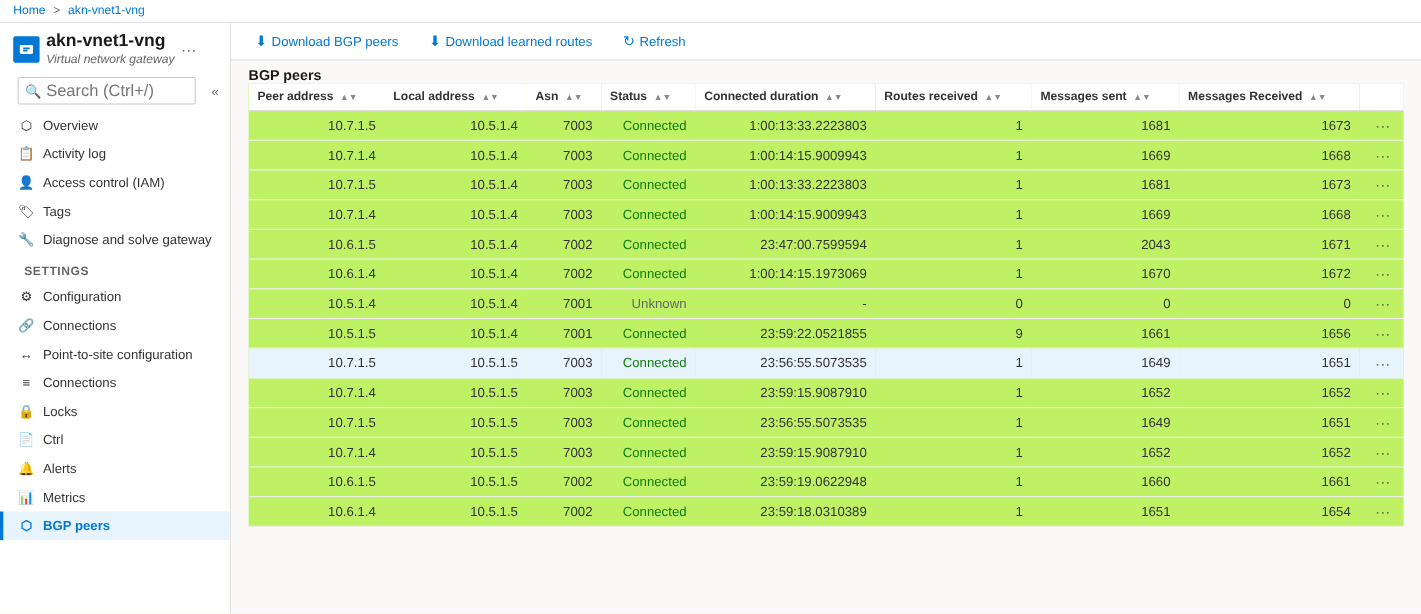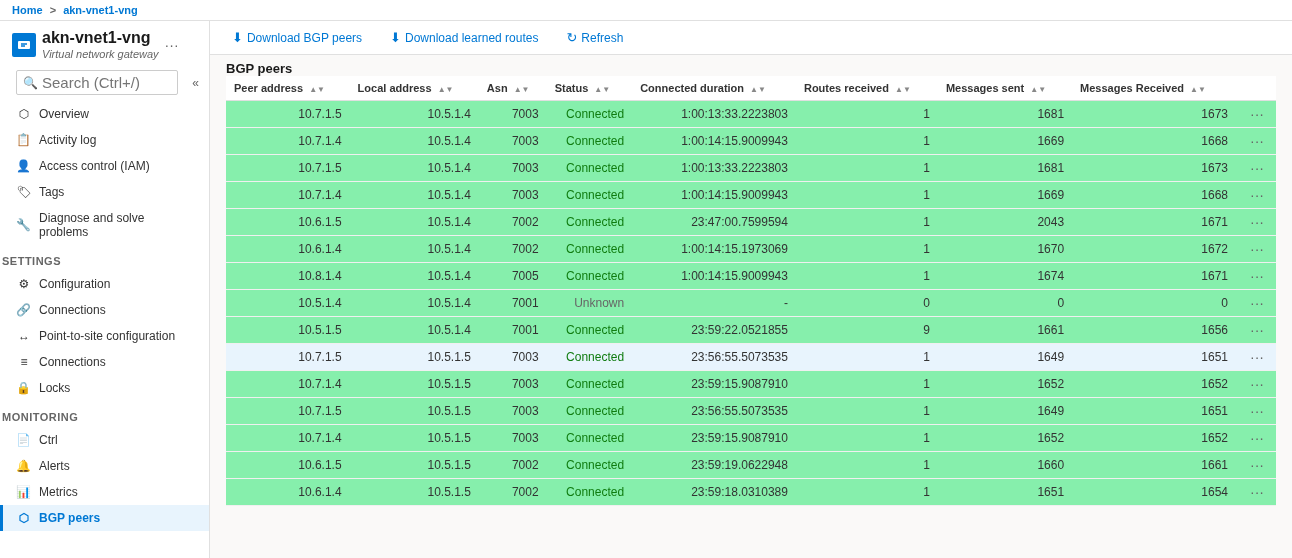--- a/index.html
+++ b/index.html
@@ -1,18 +1,18 @@
 <!DOCTYPE html>
 <html><head>
   <meta charset="utf-8">
   <style>
     * { box-sizing: border-box; margin: 0; padding: 0; }
     body { font-family: 'Segoe UI', Arial, sans-serif; font-size: 12px; color: #333; background: #fff; display: flex; flex-direction: column; height: 558px; overflow: hidden; }
 
-    .top-bar { background: #fff; border-bottom: 1px solid #e0e0e0; padding: 4px 12px; font-size: 11px; color: #0078d4; font-weight: bold; }
+    .top-bar { background: #fff; border-bottom: 1px solid #e0e0e0; padding: 4px 12px; font-size: 11px; color: #0078d4; }
     .top-bar a { color: #0078d4; text-decoration: none; }
     .top-bar span { color: #666; margin: 0 4px; }
 
     .main-layout { display: flex; flex: 1; overflow: hidden; }
 
     
     .sidebar { width: 210px; background: #fff; border-right: 1px solid #e0e0e0; display: flex; flex-direction: column; overflow-y: auto; flex-shrink: 0; }
     .sidebar-header { padding: 8px 12px 4px; }
     .sidebar-title { font-size: 16px; font-weight: 600; color: #1a1a1a; }
     .sidebar-subtitle { font-size: 11px; color: #666; margin-top: 1px; font-style: italic; }
@@ -22,34 +22,34 @@
     .more-icon { cursor: pointer; color: #666; font-size: 14px; }
 
     .search-box { margin: 6px 10px; display: flex; align-items: center; border: 1px solid #ccc; border-radius: 2px; padding: 3px 6px; gap: 4px; }
     .search-box input { border: none; outline: none; font-size: 15px; width: 100%; color: #333; }
 
     .collapse-btn { background: none; border: none; cursor: pointer; color: #666; font-size: 12px; padding: 2px 4px; }
 
     .sidebar-nav { flex: 1; overflow-y: auto; }
     .nav-item { display: flex; align-items: center; gap: 8px; padding: 6px 14px; cursor: pointer; font-size: 12px; color: #333; border-left: 3px solid transparent; }
     .nav-item.active { background: #e8f4fd; border-left-color: #0078d4; font-weight: 600; color: #0078d4; }
-    .nav-section-header { padding: 10px 2px 4px; font-size: 11px; font-weight: 600; color: #666; text-transform: uppercase; letter-spacing: 0.5px; }
+    .nav-section-header { padding: 10px 22px 4px; font-size: 11px; font-weight: 600; color: #666; text-transform: uppercase; letter-spacing: 0.5px; }
     .nav-icon { width: 14px; height: 14px; display: inline-flex; align-items: center; justify-content: center; flex-shrink: 0; }
 
     
     .content { flex: 1; display: flex; flex-direction: column; overflow: hidden; background: #faf9f8; }
 
     .toolbar { background: #fff; padding: 6px 16px; border-bottom: 1px solid #e0e0e0; display: flex; align-items: center; gap: 16px; }
     .toolbar-btn { display: flex; align-items: center; gap: 4px; background: none; border: none; cursor: pointer; color: #0078d4; font-size: 12px; padding: 3px 6px; }
     .toolbar-icon { font-size: 13px; }
 
     .table-label { padding: 6px 16px 0; font-size: 13px; font-weight: 600; color: #1a1a1a; }
 
     .table-container { flex: 1; overflow: auto; padding: 0 16px 8px; }
-    table { width: 100%; border-collapse: collapse; background: #86efac; }
+    table { width: 100%; border-collapse: collapse; background: #bef264; }
     thead th { position: sticky; top: 0; background: #fff; font-size: 11px; font-weight: 600; color: #333; padding: 6px 8px; text-align: left; border-bottom: 1px solid #e0e0e0; white-space: nowrap; z-index: 1; }
     thead th .sort-icons { display: inline-flex; flex-direction: column; margin-left: 3px; font-size: 8px; color: #888; line-height: 0.9; vertical-align: middle; }
     tbody tr { border-bottom: 1px solid #f0f0f0; text-align: right; }
     tbody tr.selected { background: #e8f4fd; }
     tbody td { padding: 5px 8px; font-size: 12px; color: #333; white-space: nowrap; }
     .three-dots { color: #666; font-size: 14px; cursor: pointer; padding: 1px 4px; }
     .status-connected { color: #107c10; }
     .status-unknown { color: #666; }
   </style>
 </head>
@@ -101,21 +101,21 @@
       <div class="nav-item">
         <span class="nav-icon">👤</span>
         <span>Access control (IAM)</span>
       </div>
       <div class="nav-item">
         <span class="nav-icon">🏷</span>
         <span>Tags</span>
       </div>
       <div class="nav-item">
         <span class="nav-icon">🔧</span>
-        <span>Diagnose and solve problems</span>
+        <span>Diagnose and solve gateway</span>
       </div>
 
       <div class="nav-section-header">Settings</div>
       <div class="nav-item">
         <span class="nav-icon">⚙</span>
         <span>Configuration</span>
       </div>
       <div class="nav-item">
         <span class="nav-icon">🔗</span>
         <span>Connections</span>
@@ -126,21 +126,20 @@
       </div>
       <div class="nav-item">
         <span class="nav-icon">≡</span>
         <span>Connections</span>
       </div>
       <div class="nav-item">
         <span class="nav-icon">🔒</span>
         <span>Locks</span>
       </div>
 
-      <div class="nav-section-header">Monitoring</div>
       <div class="nav-item">
         <span class="nav-icon">📄</span>
         <span>Ctrl</span>
       </div>
       <div class="nav-item">
         <span class="nav-icon">🔔</span>
         <span>Alerts</span>
       </div>
       <div class="nav-item">
         <span class="nav-icon">📊</span>
@@ -247,31 +246,20 @@
     <td>10.5.1.4</td>
     <td>7002</td>
     <td class="status-connected">Connected</td>
     <td>1:00:14:15.1973069</td>
     <td>1</td>
     <td>1670</td>
     <td>1672</td>
     <td><span class="three-dots">···</span></td>
   </tr>
             <tr>
-    <td>10.8.1.4</td>
-    <td>10.5.1.4</td>
-    <td>7005</td>
-    <td class="status-connected">Connected</td>
-    <td>1:00:14:15.9009943</td>
-    <td>1</td>
-    <td>1674</td>
-    <td>1671</td>
-    <td><span class="three-dots">···</span></td>
-  </tr>
-            <tr>
     <td>10.5.1.4</td>
     <td>10.5.1.4</td>
     <td>7001</td>
     <td class="status-unknown">Unknown</td>
     <td>-</td>
     <td>0</td>
     <td>0</td>
     <td>0</td>
     <td><span class="three-dots">···</span></td>
   </tr>

